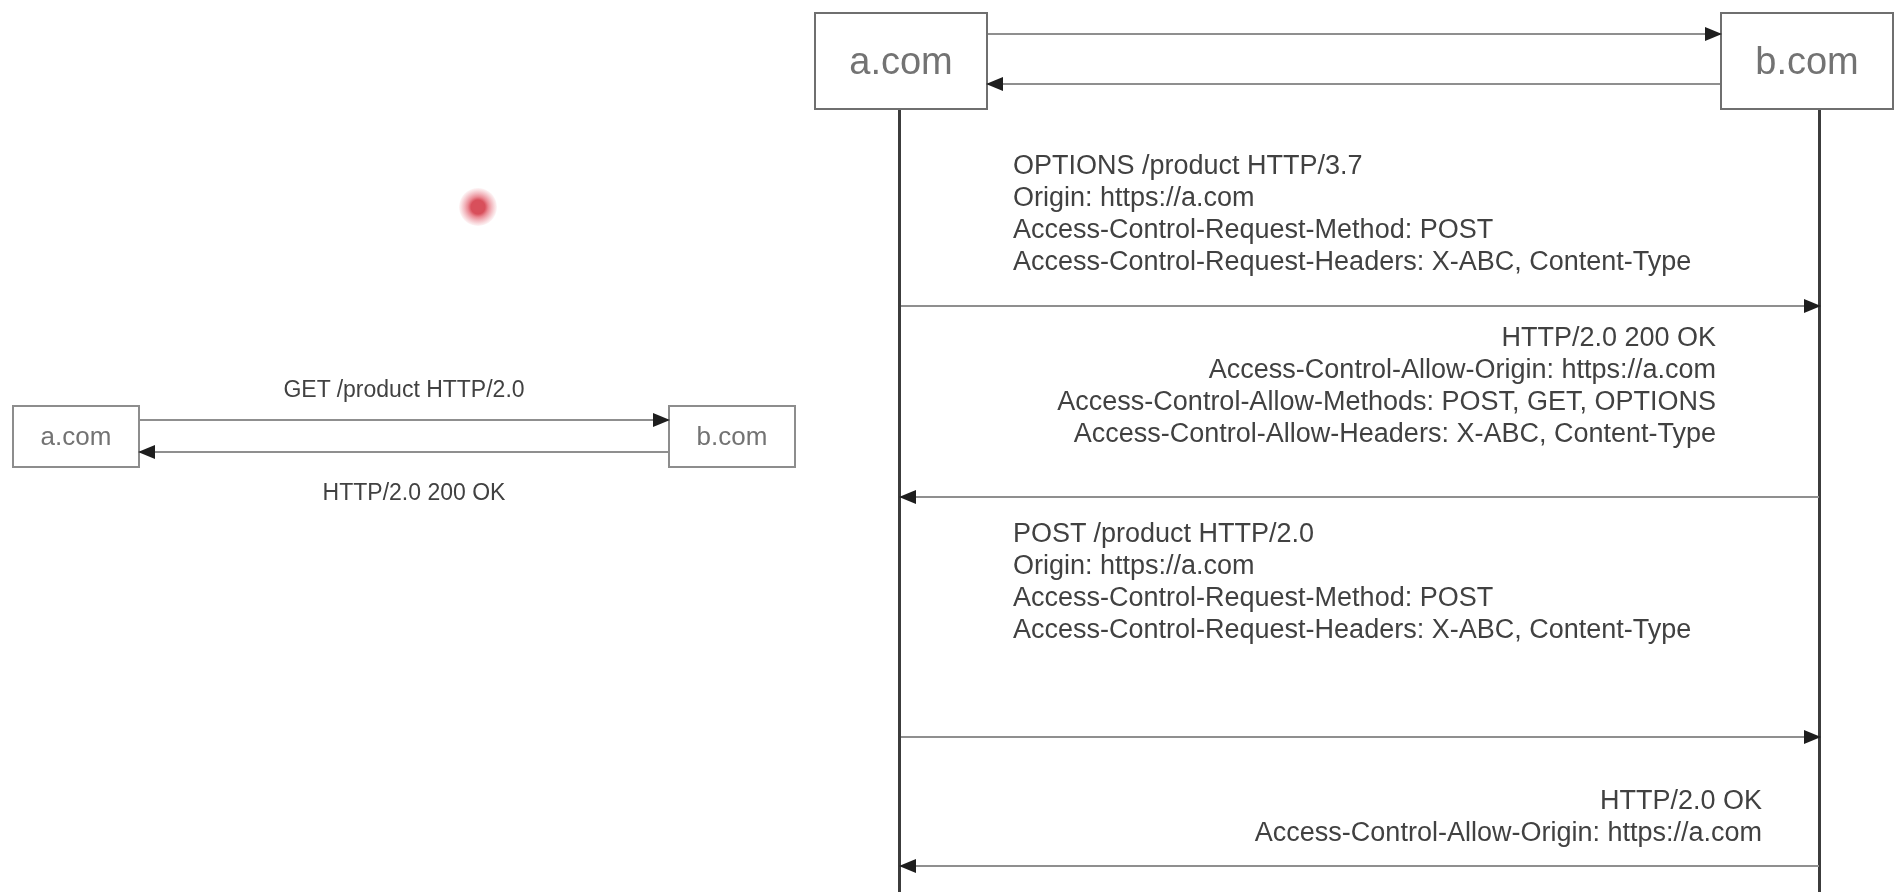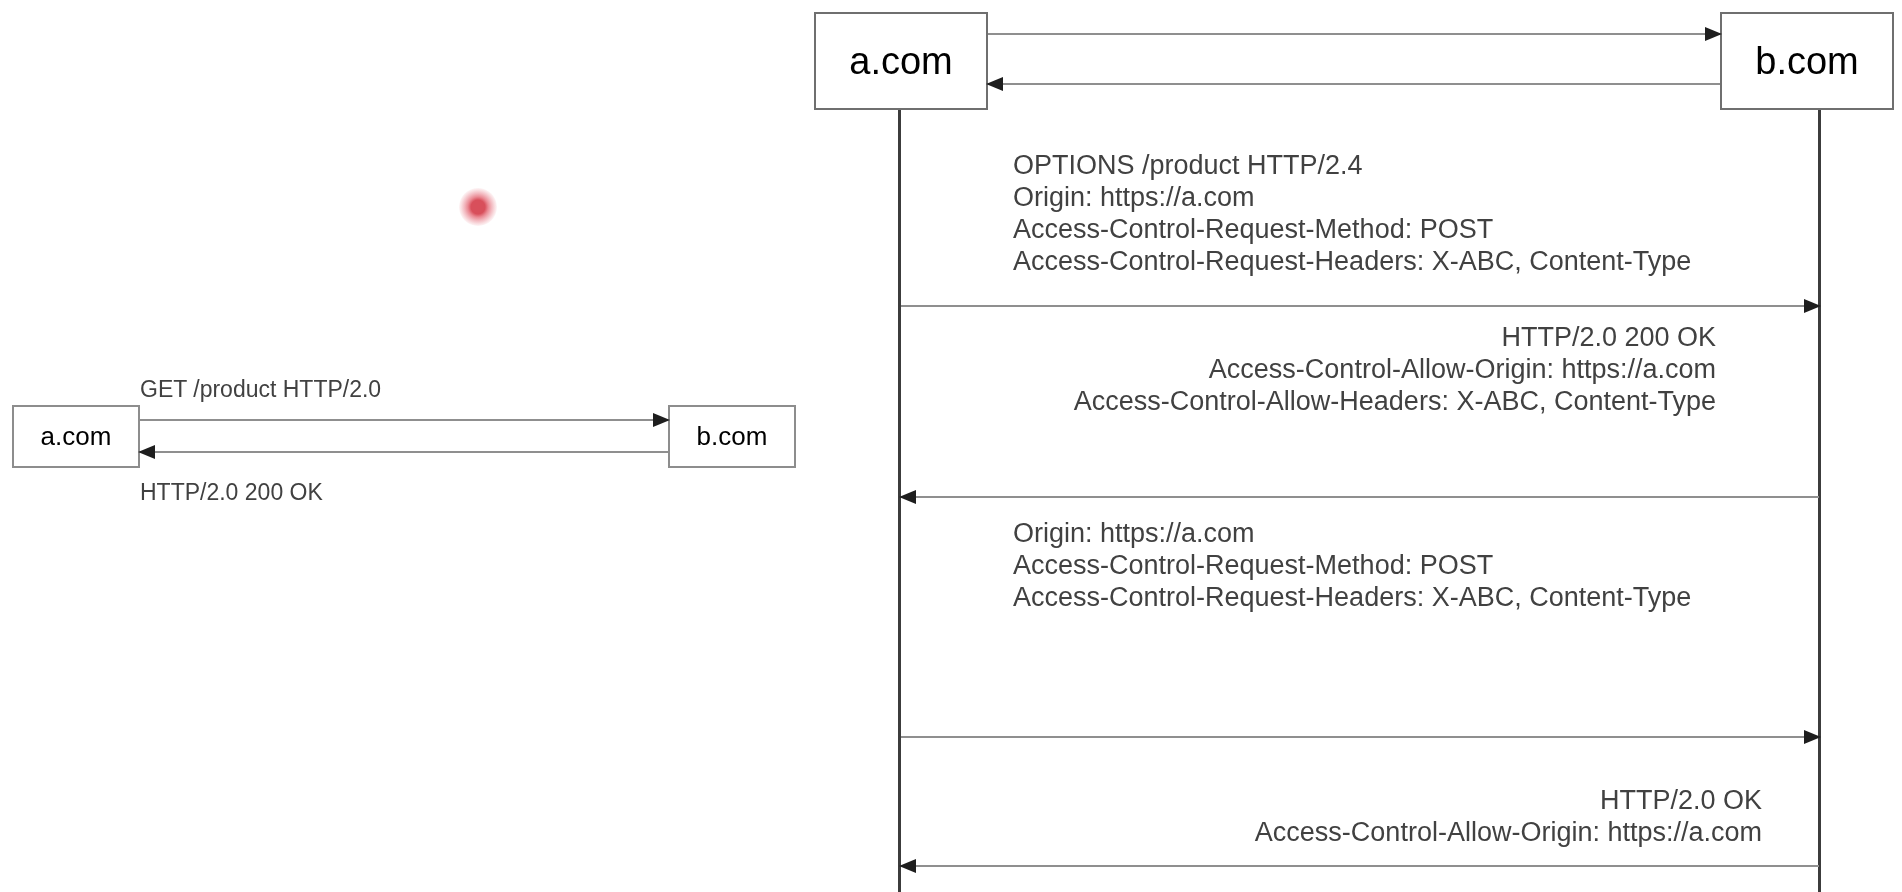--- a/index.html
+++ b/index.html
@@ -4,41 +4,41 @@
 <style>
   html,body { margin:0; padding:0; }
   body {
     width:1902px; height:892px; position:relative; overflow:hidden;
     background:#ffffff; color:#414141;
     font-family:"Liberation Sans", sans-serif;
   }
   .box {
     position:absolute; background:#fff; box-sizing:border-box;
     display:flex; align-items:center; justify-content:center;
-    color:#000000;
+    color:#737373;
   }
   .box.rbox { border:2px solid #6f6f6f; font-size:38px; }
   .box.lbox { border:2px solid #8d8d8d; font-size:26px; }
   .hline { position:absolute; height:2px; background:#8f8f8f; }
   .head-r::after {
     content:""; position:absolute; right:-2px; top:50%; margin-top:-7px;
     width:0; height:0;
     border-left:17px solid #1e1e1e;
     border-top:7px solid transparent; border-bottom:7px solid transparent;
   }
   .head-l::before {
     content:""; position:absolute; left:-2px; top:50%; margin-top:-7px;
     width:0; height:0;
     border-right:17px solid #1e1e1e;
     border-top:7px solid transparent; border-bottom:7px solid transparent;
   }
   .vline { position:absolute; width:3px; background:#3c3c3c; }
   .blk { position:absolute; font-size:27px; line-height:32px; white-space:nowrap; }
   .blk.ralign { text-align:right; }
-  .lblk { position:absolute; font-size:23px; line-height:31px; white-space:nowrap; text-align:left; }
+  .lblk { position:absolute; font-size:23px; line-height:31px; white-space:nowrap; text-align:center; }
   .pointer {
     position:absolute; width:38px; height:38px; border-radius:50%;
     background:radial-gradient(circle,
       #d84f5b 0%, #d84f5b 26%,
       #ea8a94 38%, #f2b6bd 50%,
       #f9dde0 62%, rgba(255,255,255,0) 74%);
   }
 </style>
 </head>
 <body>
@@ -76,37 +76,39 @@
     <span>b.com</span>
   </div>
 
   <div class="hline head-r" style="left:988px; top:33px; width:732px;"></div>
   <div class="hline head-l" style="left:988px; top:83px; width:732px;"></div>
 
   <div class="vline" style="left:898px; top:110px; height:782px;"></div>
   <div class="vline" style="left:1818px; top:110px; height:782px;"></div>
 
   <div class="blk" style="left:1013px; top:149px;">
-    <div>OPTIONS /product HTTP/2.4</div>
+    <div>OPTIONS /product HTTP/3.7</div>
     <div>Origin: https://a.com</div>
     <div>Access-Control-Request-Method: POST</div>
     <div>Access-Control-Request-Headers: X-ABC, Content-Type</div>
   </div>
 
   <div class="hline head-r" style="left:901px; top:305px; width:918px;"></div>
 
   <div class="blk ralign" style="right:186px; top:321px;">
     <div>HTTP/2.0 200 OK</div>
     <div>Access-Control-Allow-Origin: https://a.com</div>
+    <div>Access-Control-Allow-Methods: POST, GET, OPTIONS</div>
     <div>Access-Control-Allow-Headers: X-ABC, Content-Type</div>
   </div>
 
   <div class="hline head-l" style="left:901px; top:496px; width:918px;"></div>
 
   <div class="blk" style="left:1013px; top:517px;">
+    <div>POST /product HTTP/2.0</div>
     <div>Origin: https://a.com</div>
     <div>Access-Control-Request-Method: POST</div>
     <div>Access-Control-Request-Headers: X-ABC, Content-Type</div>
   </div>
 
   <div class="hline head-r" style="left:901px; top:736px; width:918px;"></div>
 
   <div class="blk ralign" style="right:140px; top:784px;">
     <div>HTTP/2.0 OK</div>
     <div>Access-Control-Allow-Origin: https://a.com</div>

